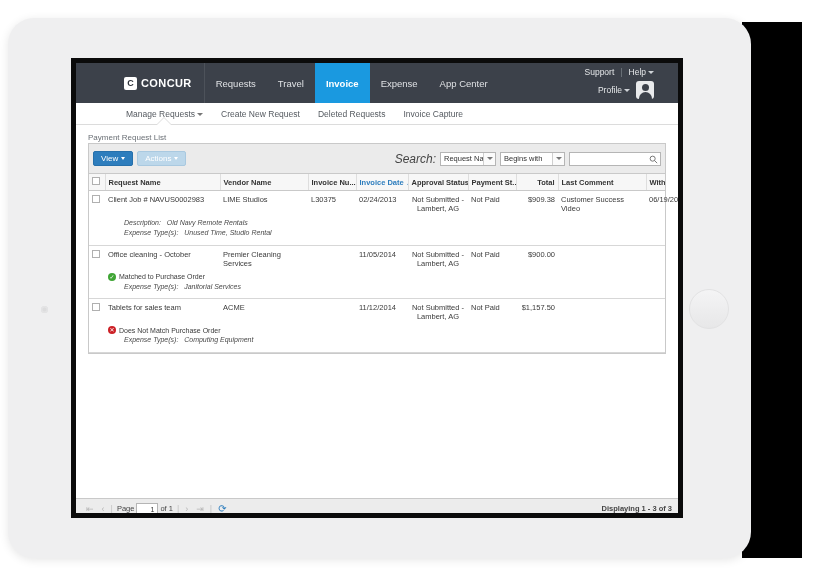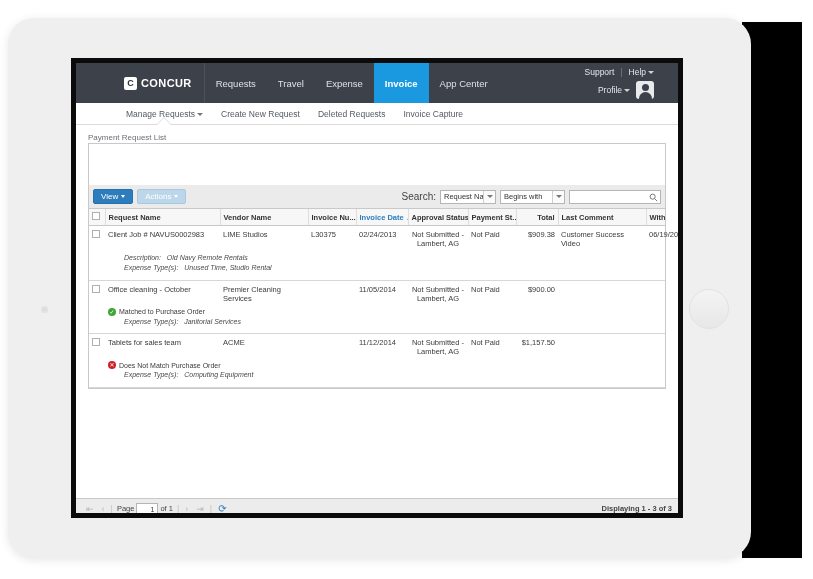--- a/index.html
+++ b/index.html
@@ -166,42 +166,41 @@
     background: #eb9d8c; color: #fff; font-size: 8px;
     border: 1px solid #df8e7d; border-radius: 2px;
     padding: 4px 8px; cursor: pointer;
   }
 
   
   .gridbox { border: 1px solid #c9c9c9; background:#fff; }
   .toolbar {
     background: #ebebeb;
     border-bottom: 1px solid #c9c9c9;
-    height: 24px;
+    height: 30px;
     display: flex; align-items: center;
     padding: 0 4px;
-    margin-top: 41px;
   }
   .btn-view {
     background: #2d7dbd; color:#fff; font-size: 8px;
     border:1px solid #2670ab; border-radius:2px;
     padding: 2px 7px; margin-right: 4px; cursor:pointer;
   }
   .btn-actions {
     background: #bcd7ea; color:#fff; font-size: 8px;
     border:1px solid #a9c9e0; border-radius:2px;
     padding: 2px 7px; cursor:pointer;
   }
   .caret-w {
     display:inline-block; width:0;height:0;
     border-left:2.5px solid transparent;border-right:2.5px solid transparent;
     border-top:3px solid #fff; margin-left:3px; vertical-align:middle;
   }
   .searcharea { margin-left:auto; display:flex; align-items:center; gap:4px; }
-  .searchlabel { font-size:10px; color:#444; }
+  .searchlabel { font-size:12px; color:#444;font-style:italic; }
   .sel {
     height:14px; background:#fff; border:1px solid #b5b5b5;
     font-size:7.5px; color:#333; display:flex; align-items:center;
     padding-left:3px; position:relative; cursor:pointer;
   }
   .sel .arrowbox {
     position:absolute; right:0; top:0; bottom:0; width:12px;
     border-left:1px solid #cfcfcf; display:flex; align-items:center; justify-content:center;
     background:#fbfbfb;
   }
@@ -299,25 +298,25 @@
           <span class="logo-mark">C</span>
           <span class="logo-text">CONCUR</span>
         </div>
         <div class="navitems">
           <div class="navitem">
               <span>Requests</span>
             </div>
           <div class="navitem">
               <span>Travel</span>
             </div>
+          <div class="navitem active">
+              <span>Invoice</span>
+            </div>
           <div class="navitem">
               <span>Expense</span>
-            </div>
-          <div class="navitem active">
-              <span>Invoice</span>
             </div>
           <div class="navitem">
               <span>App Center</span>
             </div>
         </div>
         <div class="nav-right">
           <div class="r1">
             <span class="nav-link">Support</span>
             <span class="nav-sep">|</span>
             <span class="nav-link"><span>Help</span><i class="caret-d"></i></span>

